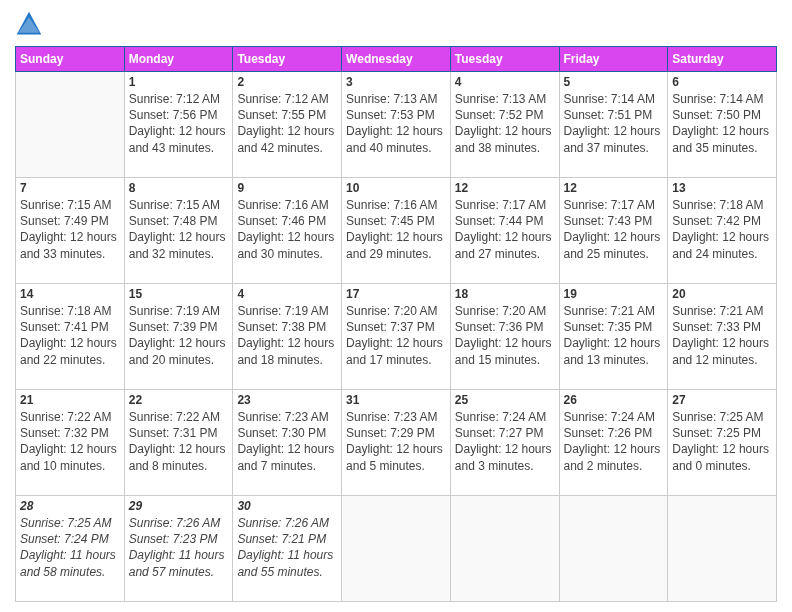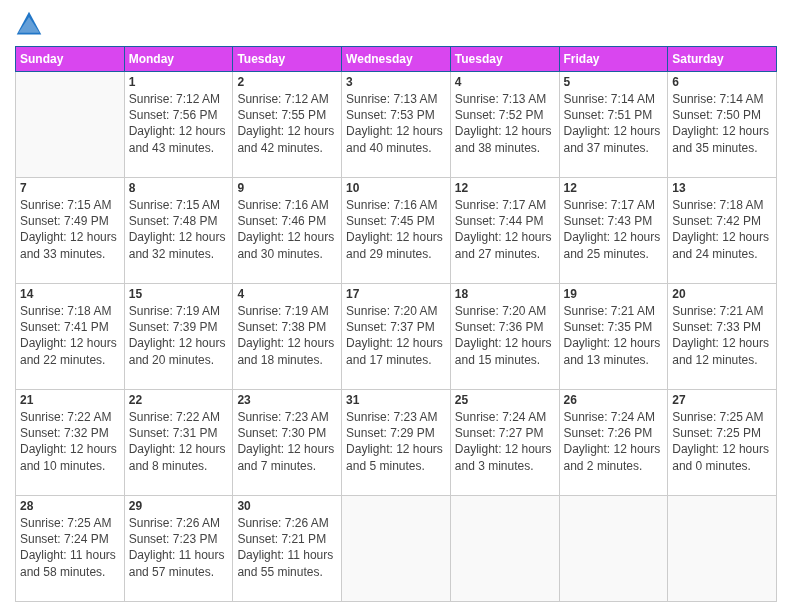--- a/index.html
+++ b/index.html
@@ -92,20 +92,21 @@
       color: #333;
       margin-bottom: 2px;
     }
     .day-info {
       font-size: 12px;
       color: #444;
       line-height: 1.35;
     }
     .last-row td {
       height: 70px;
+      font-style: italic;
     }
   </style>
 </head>
 <body>
 
 <div class="page">
   <div class="header">
     <div class="logo">
       <svg class="logo-icon" viewBox="0 0 32 32">
         <polygon points="16,2 30,28 2,28" fill="#2176c7"></polygon>

